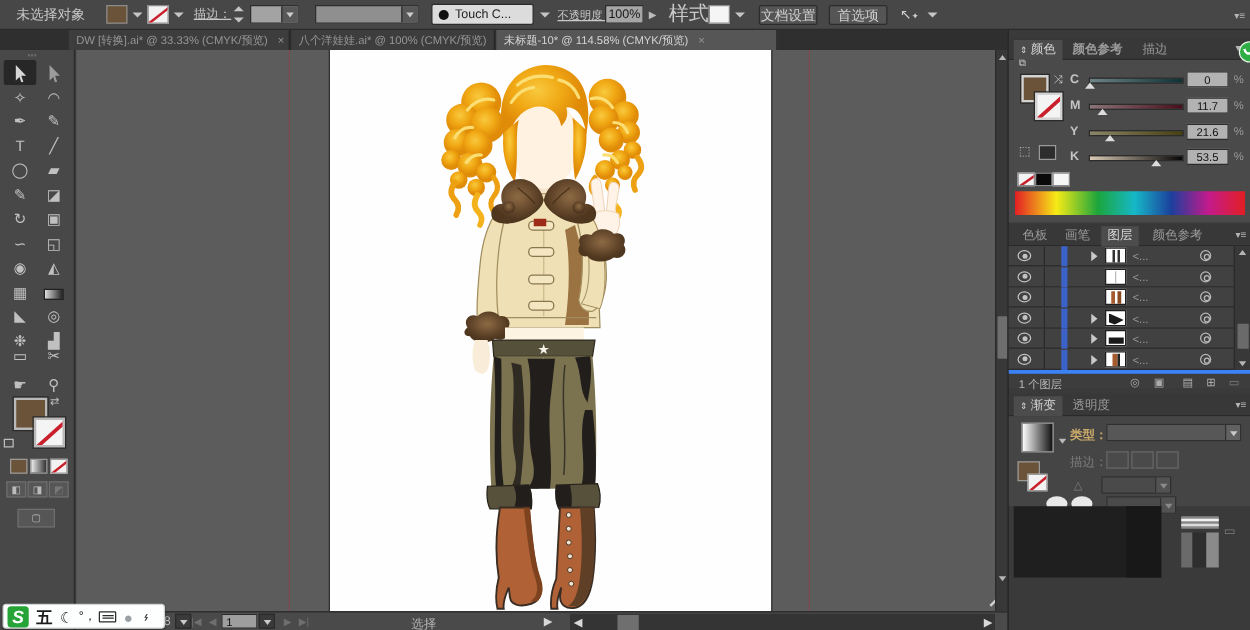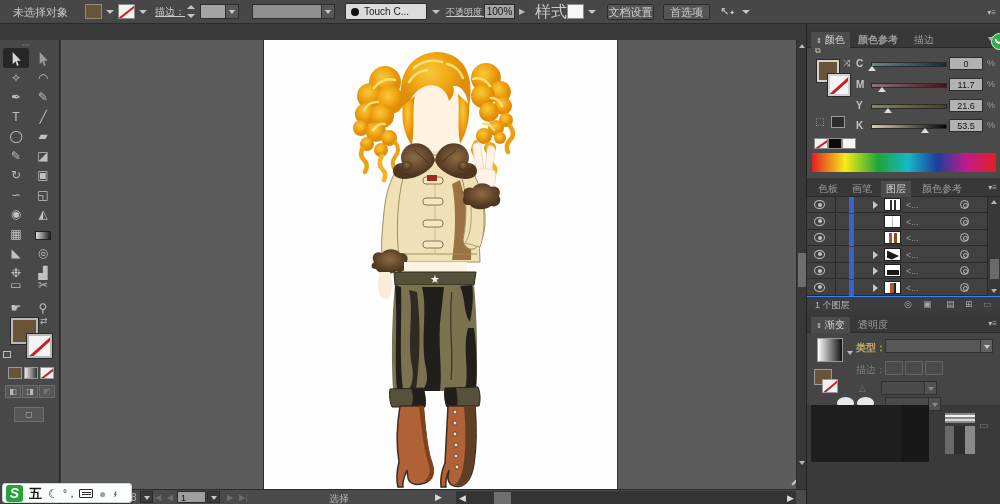--- a/index.html
+++ b/index.html
@@ -134,20 +134,25 @@
     <span class="lbl abs" style="left:535px; font-size:16px;">样式：</span>
     <span class="abs swatchbtn" style="left:567px; background:#f5f5f5;"></span>
     <span class="abs ddarrow" style="left:588px;"></span>
     <span class="abs tbtn" style="left:607px; width:47px;">文档设置</span>
     <span class="abs tbtn" style="left:663px; width:47px;">首选项</span>
     <span class="abs" style="left:720px; top:5px; color:#cfcfcf; font-size:11px;">↖<i style="font-size:7px; font-style:normal;">✦</i></span>
     <span class="abs ddarrow" style="left:742px;"></span>
     <span class="abs pmenu" style="right:4px; top:8px;">▾≡</span>
   </div>
 
+  <div id="tabbar" class="abs">
+    <div class="doctab" style="left:55px; width:177px;"><span>DW [转换].ai* @ 33.33% (CMYK/预览)</span><span class="x">×</span></div>
+    <div class="doctab" style="left:233px; width:163px;"><span>八个洋娃娃.ai* @ 100% (CMYK/预览)</span></div>
+    <div class="doctab active" style="left:397px; width:225px;"><span>未标题-10* @ 114.58% (CMYK/预览)</span><span class="x">×</span></div>
+  </div>
 
   <div id="tools" class="abs">
     <div style="position:absolute; left:22px; top:1px; color:#6a6a6a; font-size:7px;">▪▪▪</div>
     <div class="tgrid" id="tgrid">
         <span class="tcell active" style="left:0px; top:0px;">
           <span class="cursorarrow"></span>
         </span>
         <span class="tcell" style="left:27px; top:0px;">
           <span class="cursorarrow dim"></span>
         </span>
@@ -503,21 +508,21 @@
             <span class="lname">&lt;...</span>
             <span class="ltarget"></span>
           </div>
         </div>
       <div class="abs" style="left:180px; top:0; width:14px; height:99px; background:#383838; border-left:1px solid #2b2b2b;">
         <span class="scrlarr" style="top:3px; left:3px; border-bottom:4px solid #b5b5b5;"></span>
         <div style="position:absolute; left:2px; top:62px; width:9px; height:20px; background:#6a6a6a;"></div>
         <span class="scrlarr" style="bottom:3px; left:3px; border-top:4px solid #b5b5b5;"></span>
       </div>
     </div>
-    <div class="abs" style="left:0; top:272px; width:194px; height:15px; background:#3d3d3d; border-top:1px solid #3b82f6;">
+    <div class="abs" style="left:0; top:272px; width:194px; height:15px; background:#3d3d3d; border-top:3px solid #3b82f6;">
       <span class="abs" style="left:8px; top:2px; color:#b9b9b9; font-size:9px;">1 个图层</span>
       <span class="footico" style="left:97px;">◎</span>
       <span class="footico" style="left:116px;">▣</span>
       <span class="footico" style="left:139px;">▤</span>
       <span class="footico" style="left:158px;">⊞</span>
       <span class="footico dim" style="left:176px;">▭</span>
     </div>
 
     <div class="phead" style="top:291px;">
       <span class="ptab active" style="left:4px;"><i style="font-style:normal; font-size:7px;">⇕</i> <span>渐变</span></span>

